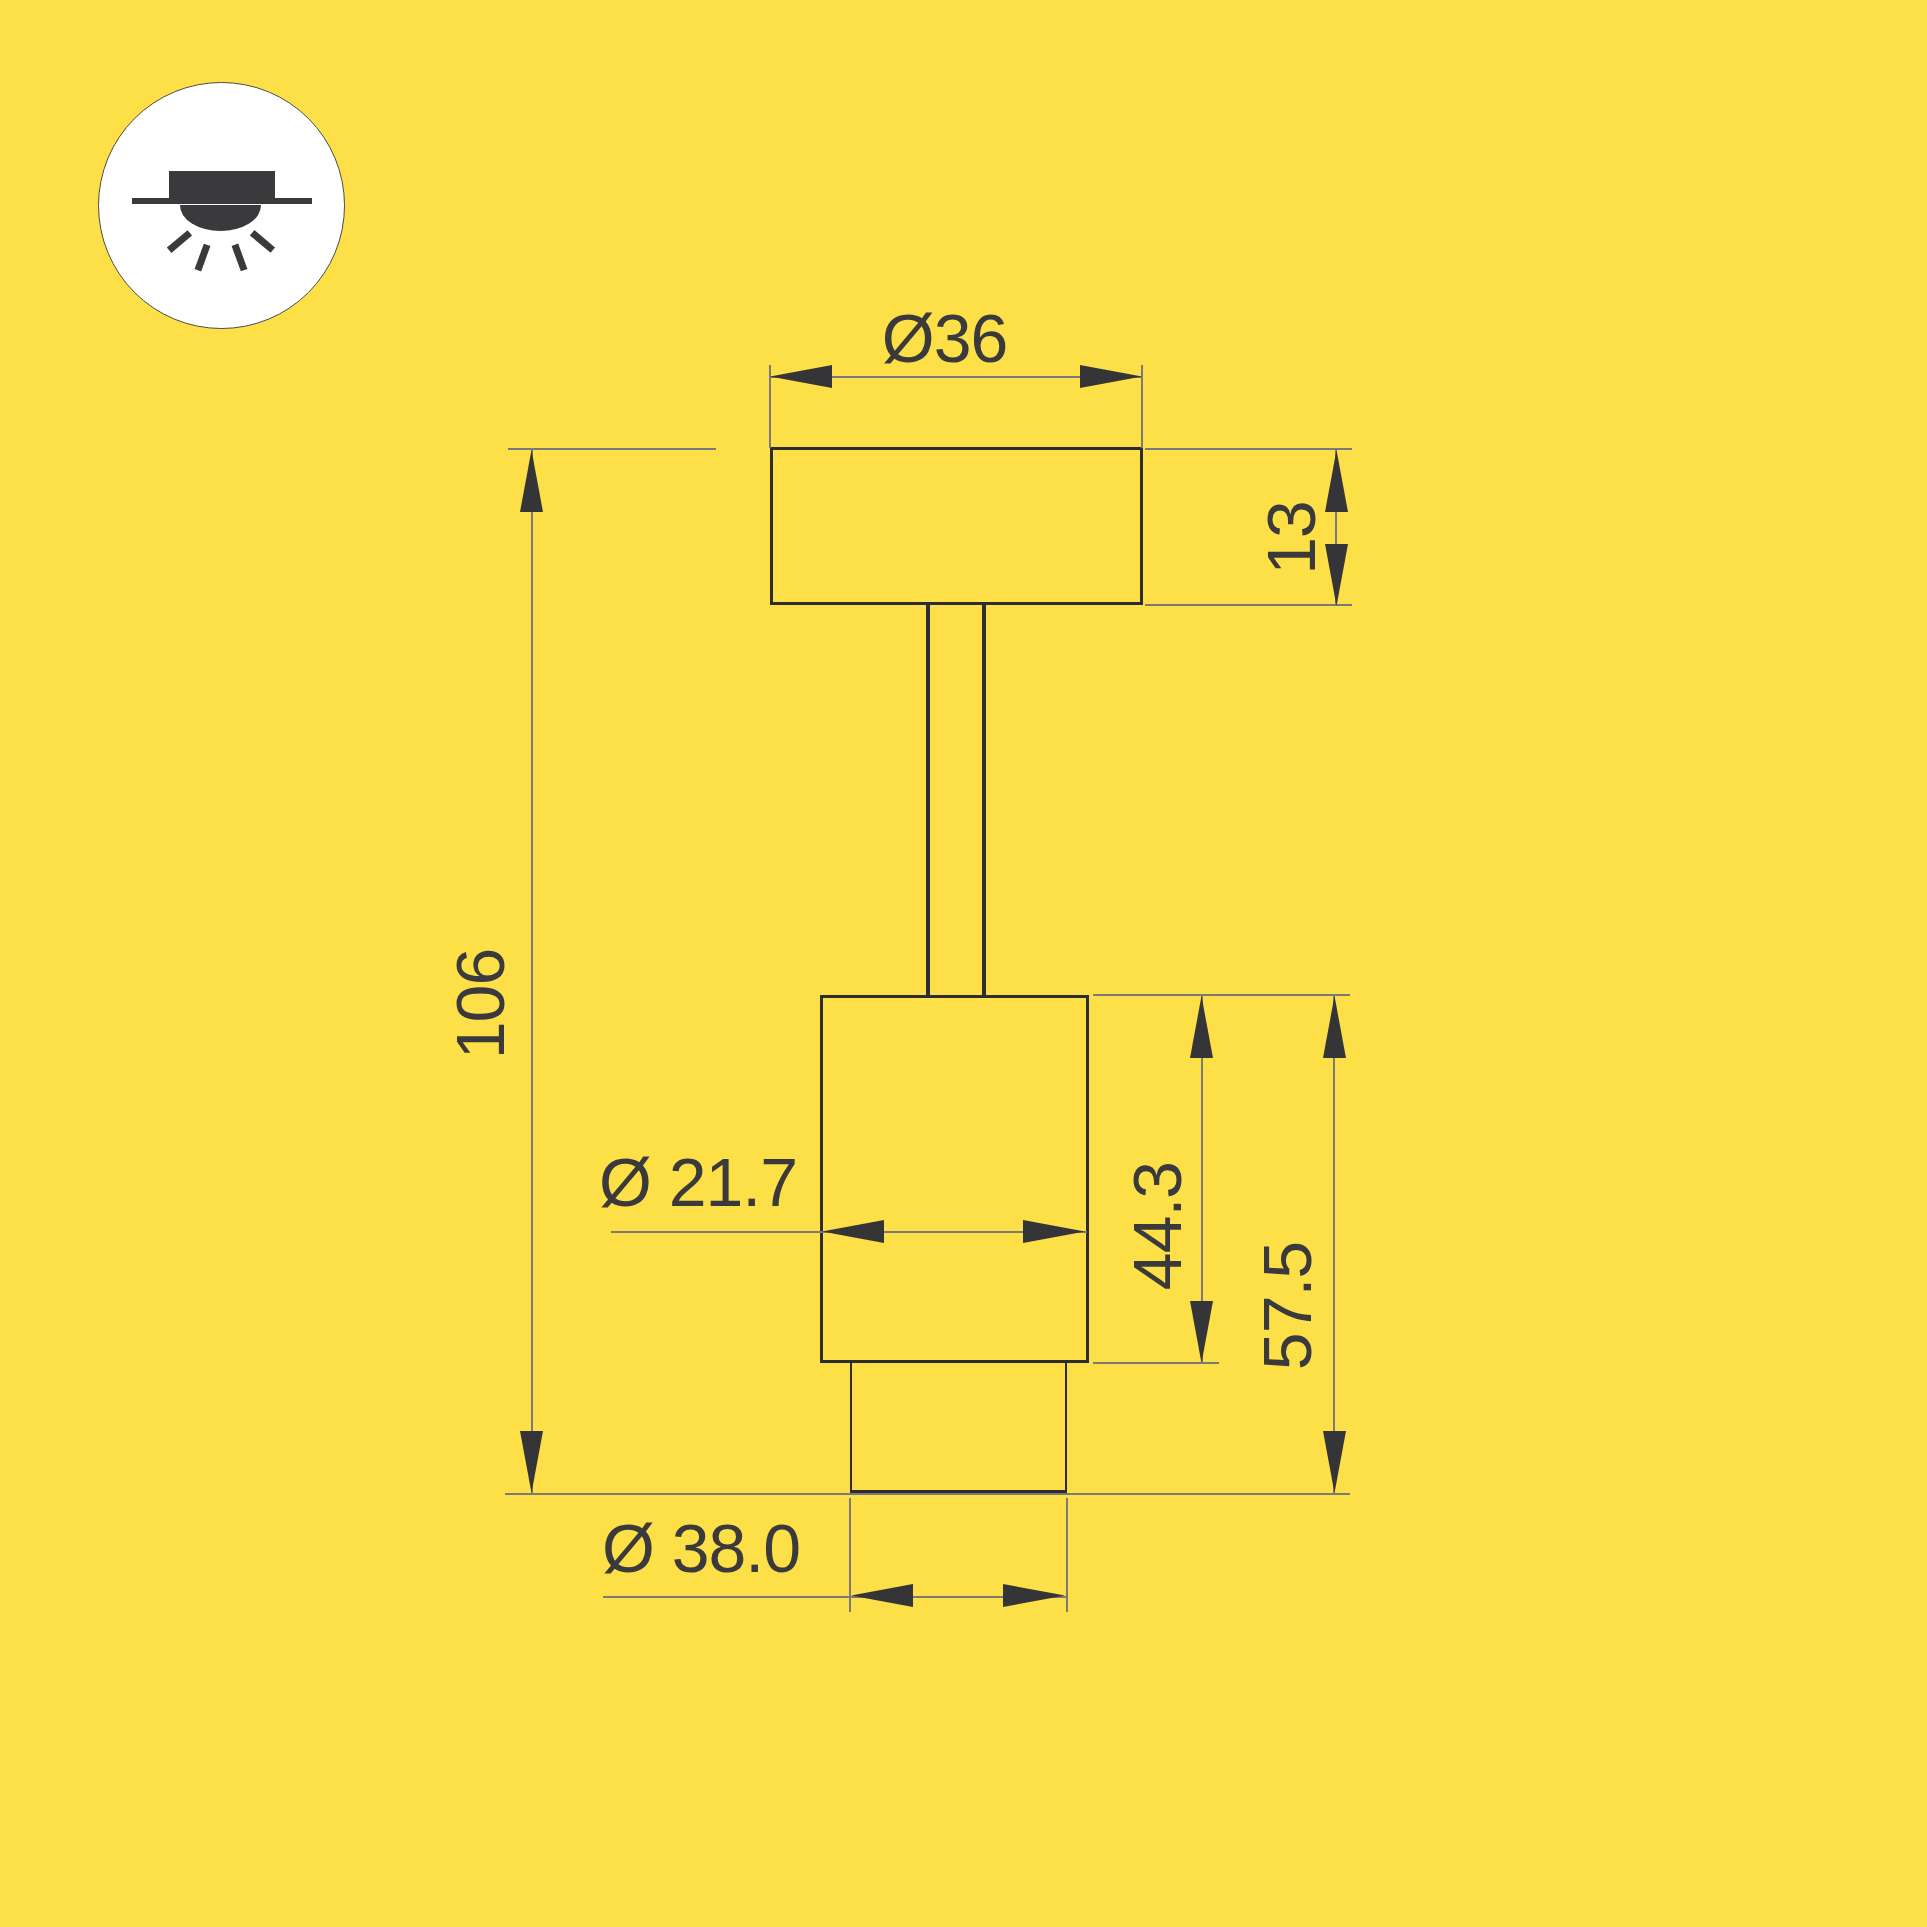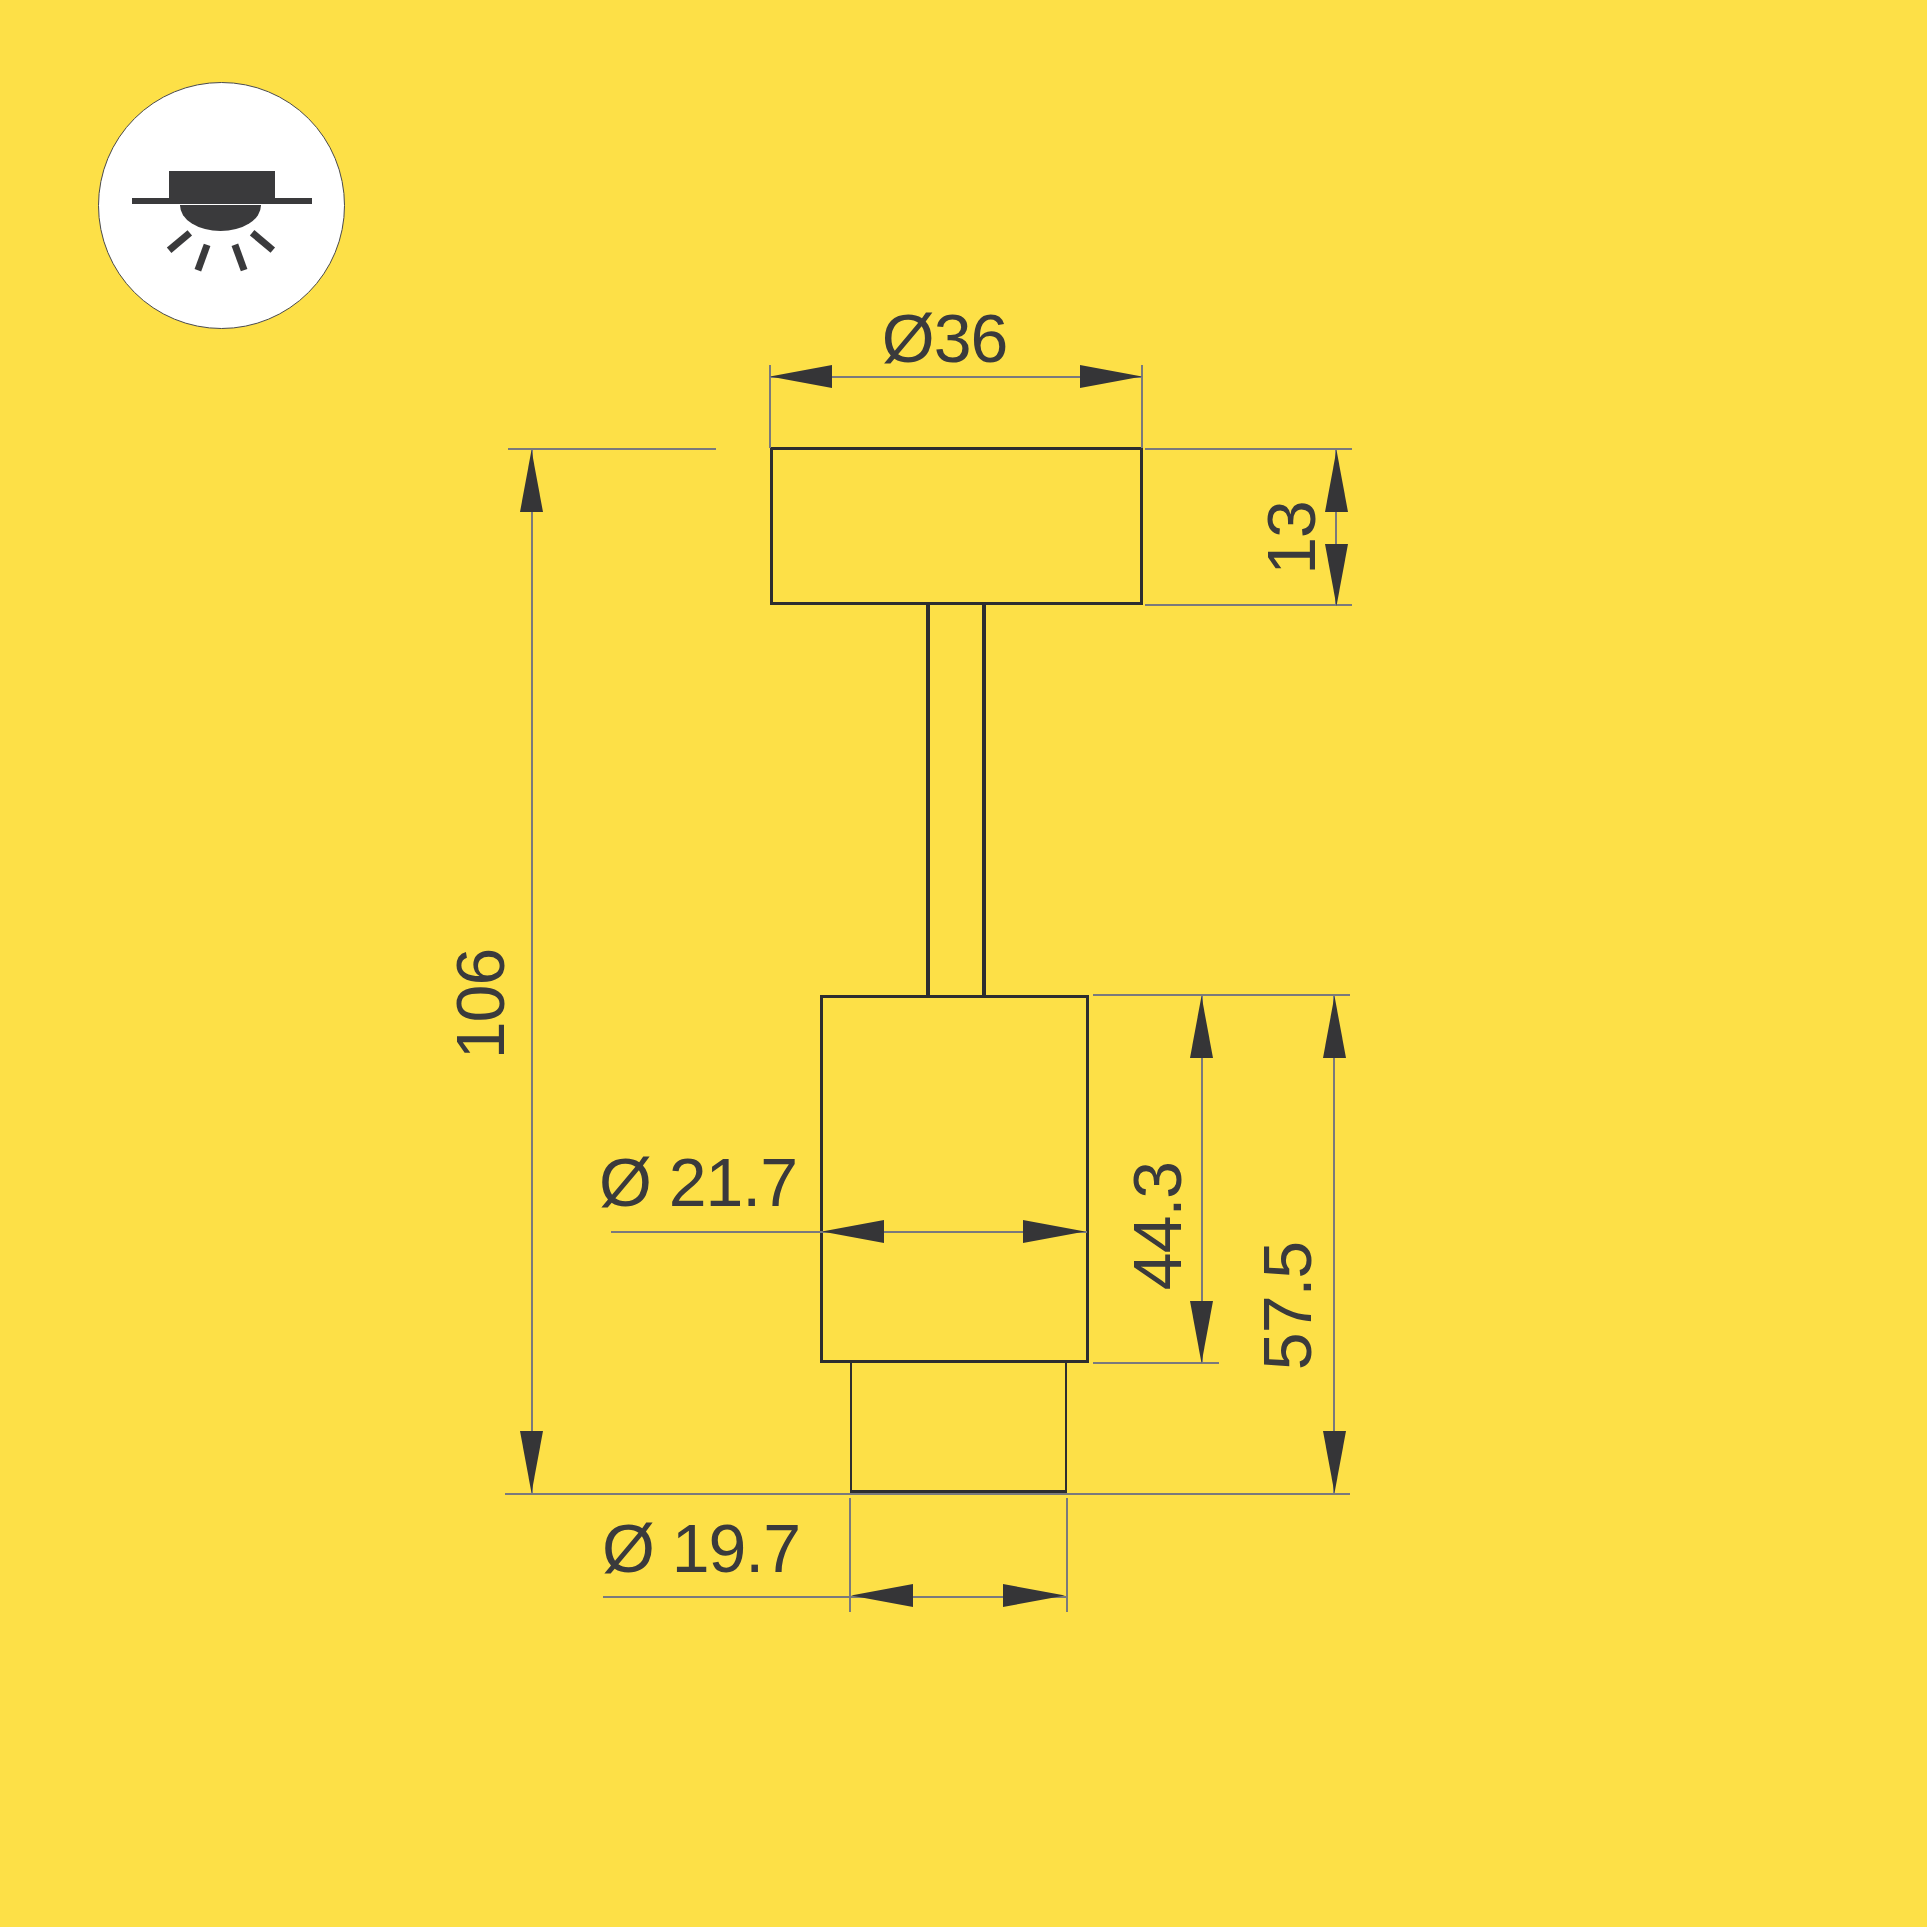--- a/index.html
+++ b/index.html
@@ -115,17 +115,17 @@
     <div class="arr down" style="left:1323px;top:1431px;"></div>
     <div class="dimtext rot" style="left:1181px;top:1272px;width:212px;">57.5</div>
   </div>
 
   <div>
     <div class="tl" style="left:849px;top:1498px;width:1.9px;height:114px;"></div>
     <div class="tl" style="left:1066px;top:1498px;width:1.9px;height:114px;"></div>
     <div class="tl" style="left:603px;top:1596px;width:463px;height:1.9px;"></div>
     <div class="arr left" style="left:851px;top:1584px;"></div>
     <div class="arr right" style="left:1003px;top:1584px;"></div>
-    <div class="dimtext" style="left:556px;top:1514px;width:290px;">Ø 19.7</div>
+    <div class="dimtext" style="left:556px;top:1514px;width:290px;">Ø 38.0</div>
   </div>
 
 </div>
 
 
 </body></html>

